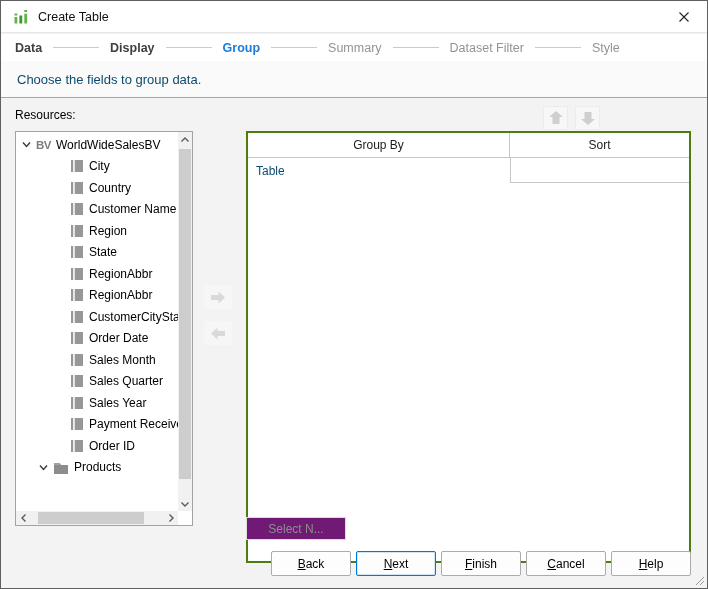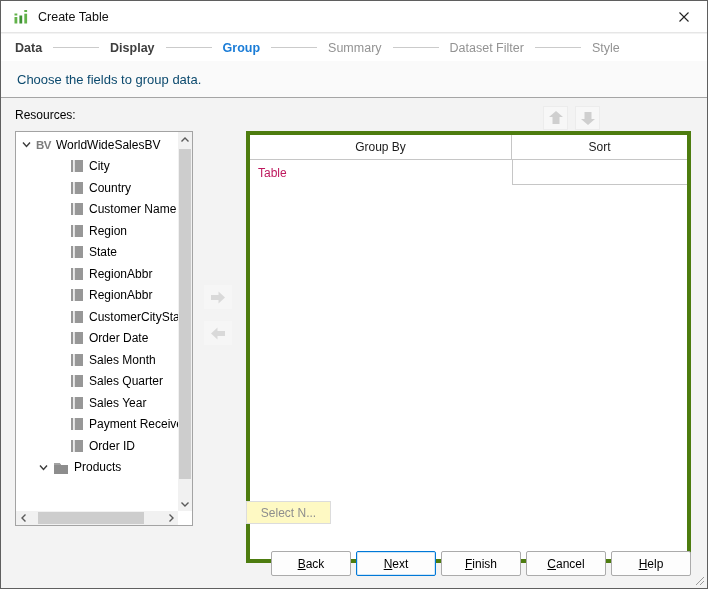--- a/index.html
+++ b/index.html
@@ -60,30 +60,30 @@
   .hscroll .thumb{ position:absolute; top:1px; bottom:1px; left:22px; width:106px; background:#cdcdcd; }
   .hscroll .sb-left{ left:0; } .hscroll .sb-right{ right:0; }
 
   
   .transfer-btn{ position:absolute; width:28px; height:24px; background:#f6f6f6;
                  display:flex; align-items:center; justify-content:center; }
   .btn-add{ left:203px; top:186px; } .btn-remove{ left:203px; top:222px; }
 
   
   .group-panel{ position:absolute; left:245px; top:32px; width:445px; height:432px;
-                background:#fff; border:4px solid #4d7c0f; }
+                background:#fff; border:2px solid #4d7c0f; }
   .gp-header{ position:absolute; left:0; top:0; right:0; height:25px; border-bottom:1px solid #c6c6c6; display:flex; }
   .gp-header .col{ display:flex; align-items:center; justify-content:center; font-size:12px; color:#1c1c1c; }
   .gp-col-groupby{ width:262px; border-right:1px solid #c6c6c6; }
   .gp-col-sort{ flex:1; }
   .gp-row{ position:absolute; left:0; top:25px; right:0; height:25px; display:flex; }
-  .gp-cell-group{ width:262px; display:flex; align-items:center; padding-left:8px; font-size:12px; color:#be185d; }
+  .gp-cell-group{ width:262px; display:flex; align-items:center; padding-left:8px; font-size:12px; color:#0c4a6e; }
   .gp-cell-sort{ flex:1; border-left:1px solid #c6c6c6; border-bottom:1px solid #c6c6c6; background:#fff; }
 
-  .select-n-btn{ position:absolute; left:245px; top:402px; width:85px; height:23px; background:#fef9c3;
+  .select-n-btn{ position:absolute; left:245px; top:418px; width:100px; height:23px; background:#701a75;
                  border:1px solid #dcdcdc; font-size:12px; color:#8e8e8e;
                  display:flex; align-items:center; justify-content:center; }
 
   
   .wiz-btn{ position:absolute; top:452px; width:80px; height:25px; background:#fdfdfd;
             border:1px solid #ababab; border-radius:2px; font-size:12px; color:#000;
             display:flex; align-items:center; justify-content:center; cursor:pointer; }
   .btn-back{ left:270px; } .btn-next{ left:355px; border:1px solid #0078d7; box-shadow:inset 0 0 0 1px #cfe6f7; }
   .btn-finish{ left:440px; } .btn-cancel{ left:525px; } .btn-help{ left:610px; }
 

